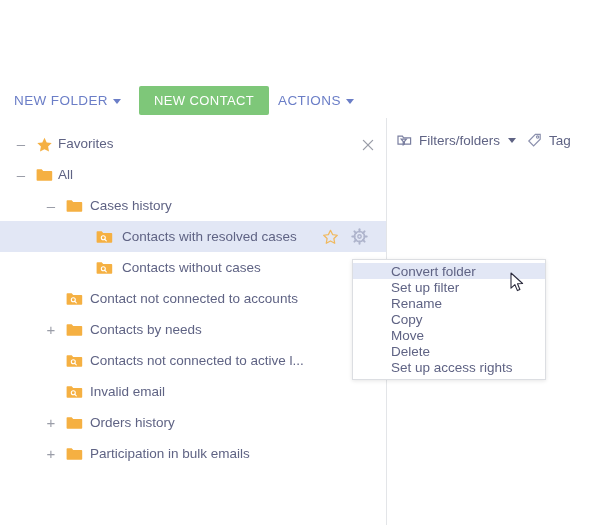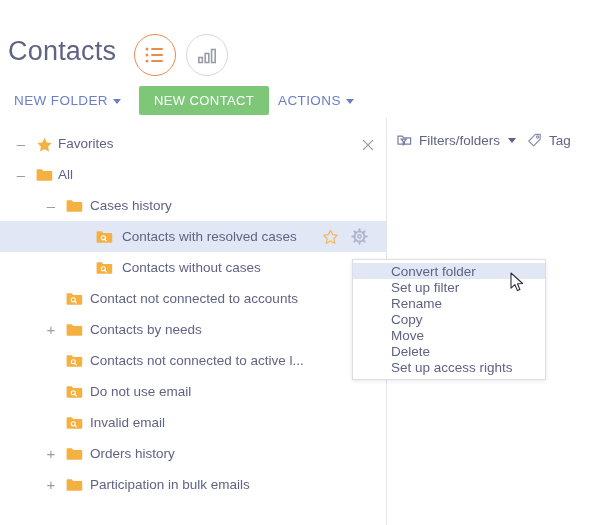--- a/index.html
+++ b/index.html
@@ -211,47 +211,20 @@
     left: 510px; top: 272px;
     z-index: 50;
     pointer-events: none;
   }
 </style>
 </head>
 <body>
 
 <div id="root">
 
-  <div class="page-header">
-    <div class="page-title">Contacts</div>
-
-    <div class="view-toggles">
-      <div class="view-btn active">
-        <svg class="icon-list" width="20" height="16" viewBox="0 0 20 16">
-          <g fill="#eb8c4f">
-            <circle cx="2" cy="2" r="1.5"></circle>
-              <rect x="6" y="1" width="12" height="2" rx="1"></rect>
-            <circle cx="2" cy="8" r="1.5"></circle>
-              <rect x="6" y="7" width="12" height="2" rx="1"></rect>
-            <circle cx="2" cy="14" r="1.5"></circle>
-              <rect x="6" y="13" width="12" height="2" rx="1"></rect>
-          </g>
-        </svg>
-      </div>
-      <div class="view-btn">
-        <svg class="icon-chart" width="20" height="17" viewBox="0 0 20 17">
-          <g fill="none" stroke="#9a9da8" stroke-width="1.6">
-            <rect x="1.8" y="10.5" width="3.6" height="5"></rect>
-            <rect x="8.2" y="6.5" width="3.6" height="9"></rect>
-            <rect x="14.6" y="2.5" width="3.6" height="13"></rect>
-          </g>
-        </svg>
-      </div>
-    </div>
-  </div>
 
   <div class="action-bar">
     <div class="btn-link" id="new-folder-btn">
       <span>NEW FOLDER</span>
       <span class="caret"></span>
     </div>
 
     <div id="new-contact-btn">
       <span>NEW CONTACT</span>
     </div>
@@ -386,30 +359,20 @@
         <span class="tree-label" style="left: 90px;">Contacts not connected to active l...</span>
       </div>
       <div class="tree-row">
         <span class="tree-icon" style="left: 66px;">
           <svg class="folder-search" width="17" height="14" viewBox="0 0 17 14">
             <path d="M0.6 2.1a.8.8 0 01.8-.8h4.3l1.5 1.6h8.2a.8.8 0 01.8.8v8.2a.8.8 0 01-.8.8H1.4a.8.8 0 01-.8-.8z" fill="#f5b042"></path>
             <circle cx="7.3" cy="7.8" r="2.0" fill="none" stroke="#ffffff" stroke-width="1.1"></circle>
             <line x1="8.8" y1="9.3" x2="10.3" y2="10.8" stroke="#ffffff" stroke-width="1.1" stroke-linecap="round"></line>
           </svg>
         </span>
-        <span class="tree-label" style="left: 90px;">Do not use email</span>
-      </div>
-      <div class="tree-row">
-        <span class="tree-icon" style="left: 66px;">
-          <svg class="folder-search" width="17" height="14" viewBox="0 0 17 14">
-            <path d="M0.6 2.1a.8.8 0 01.8-.8h4.3l1.5 1.6h8.2a.8.8 0 01.8.8v8.2a.8.8 0 01-.8.8H1.4a.8.8 0 01-.8-.8z" fill="#f5b042"></path>
-            <circle cx="7.3" cy="7.8" r="2.0" fill="none" stroke="#ffffff" stroke-width="1.1"></circle>
-            <line x1="8.8" y1="9.3" x2="10.3" y2="10.8" stroke="#ffffff" stroke-width="1.1" stroke-linecap="round"></line>
-          </svg>
-        </span>
         <span class="tree-label" style="left: 90px;">Invalid email</span>
       </div>
       <div class="tree-row">
         <span class="expander" style="left: 44px;">+</span>
         <span class="tree-icon" style="left: 66px;">
           <svg class="folder-plain" width="17" height="14" viewBox="0 0 17 14">
             <path d="M0.6 2.1a.8.8 0 01.8-.8h4.3l1.5 1.6h8.2a.8.8 0 01.8.8v8.2a.8.8 0 01-.8.8H1.4a.8.8 0 01-.8-.8z" fill="#f5b042"></path>
           </svg>
         </span>
         <span class="tree-label" style="left: 90px;">Orders history</span>

